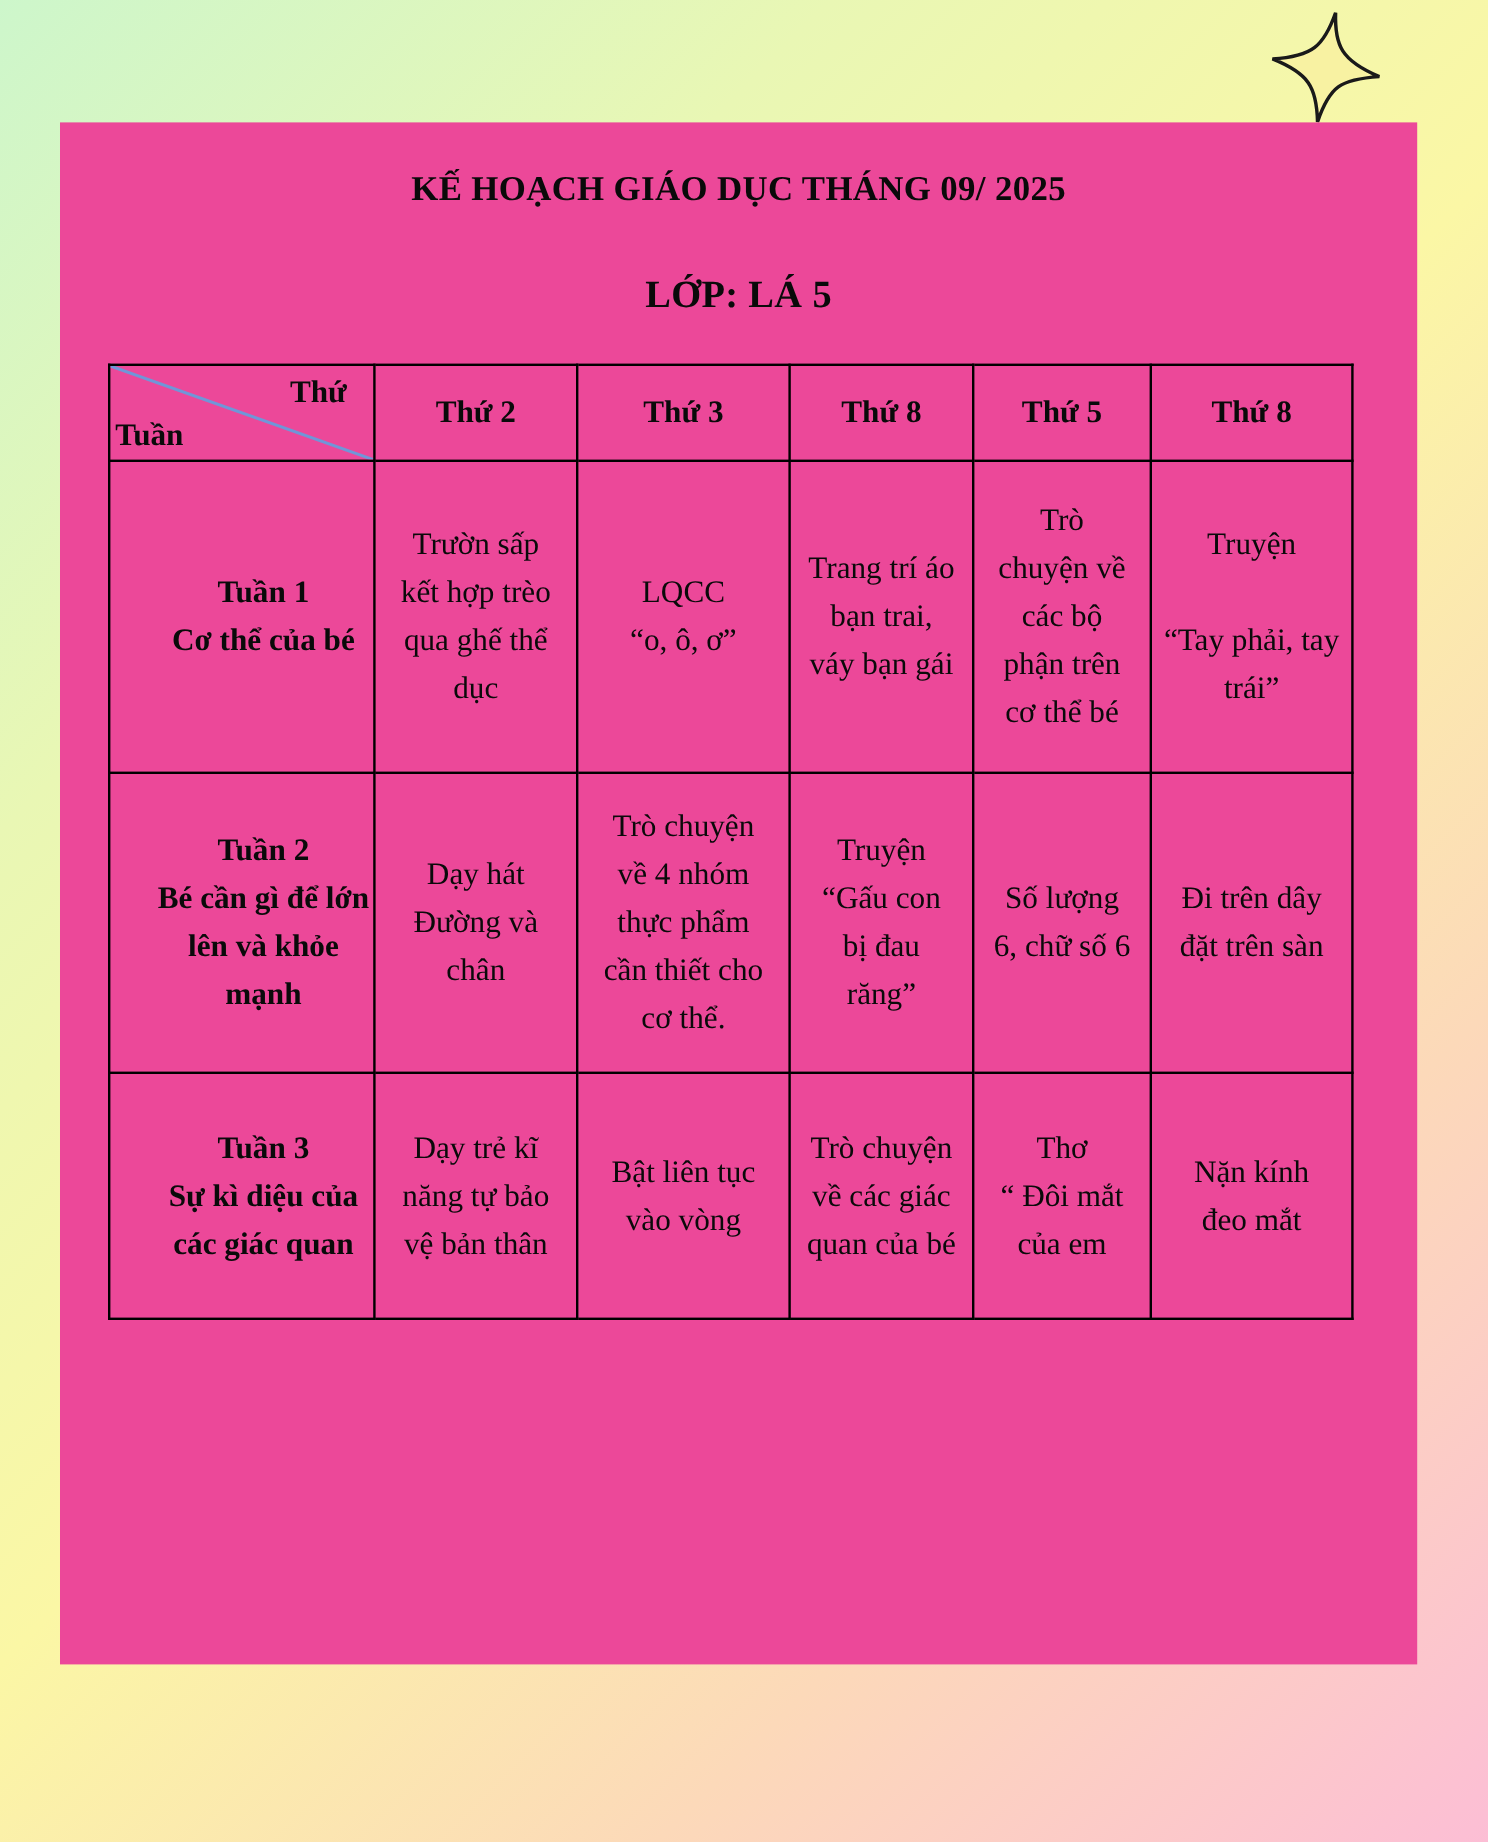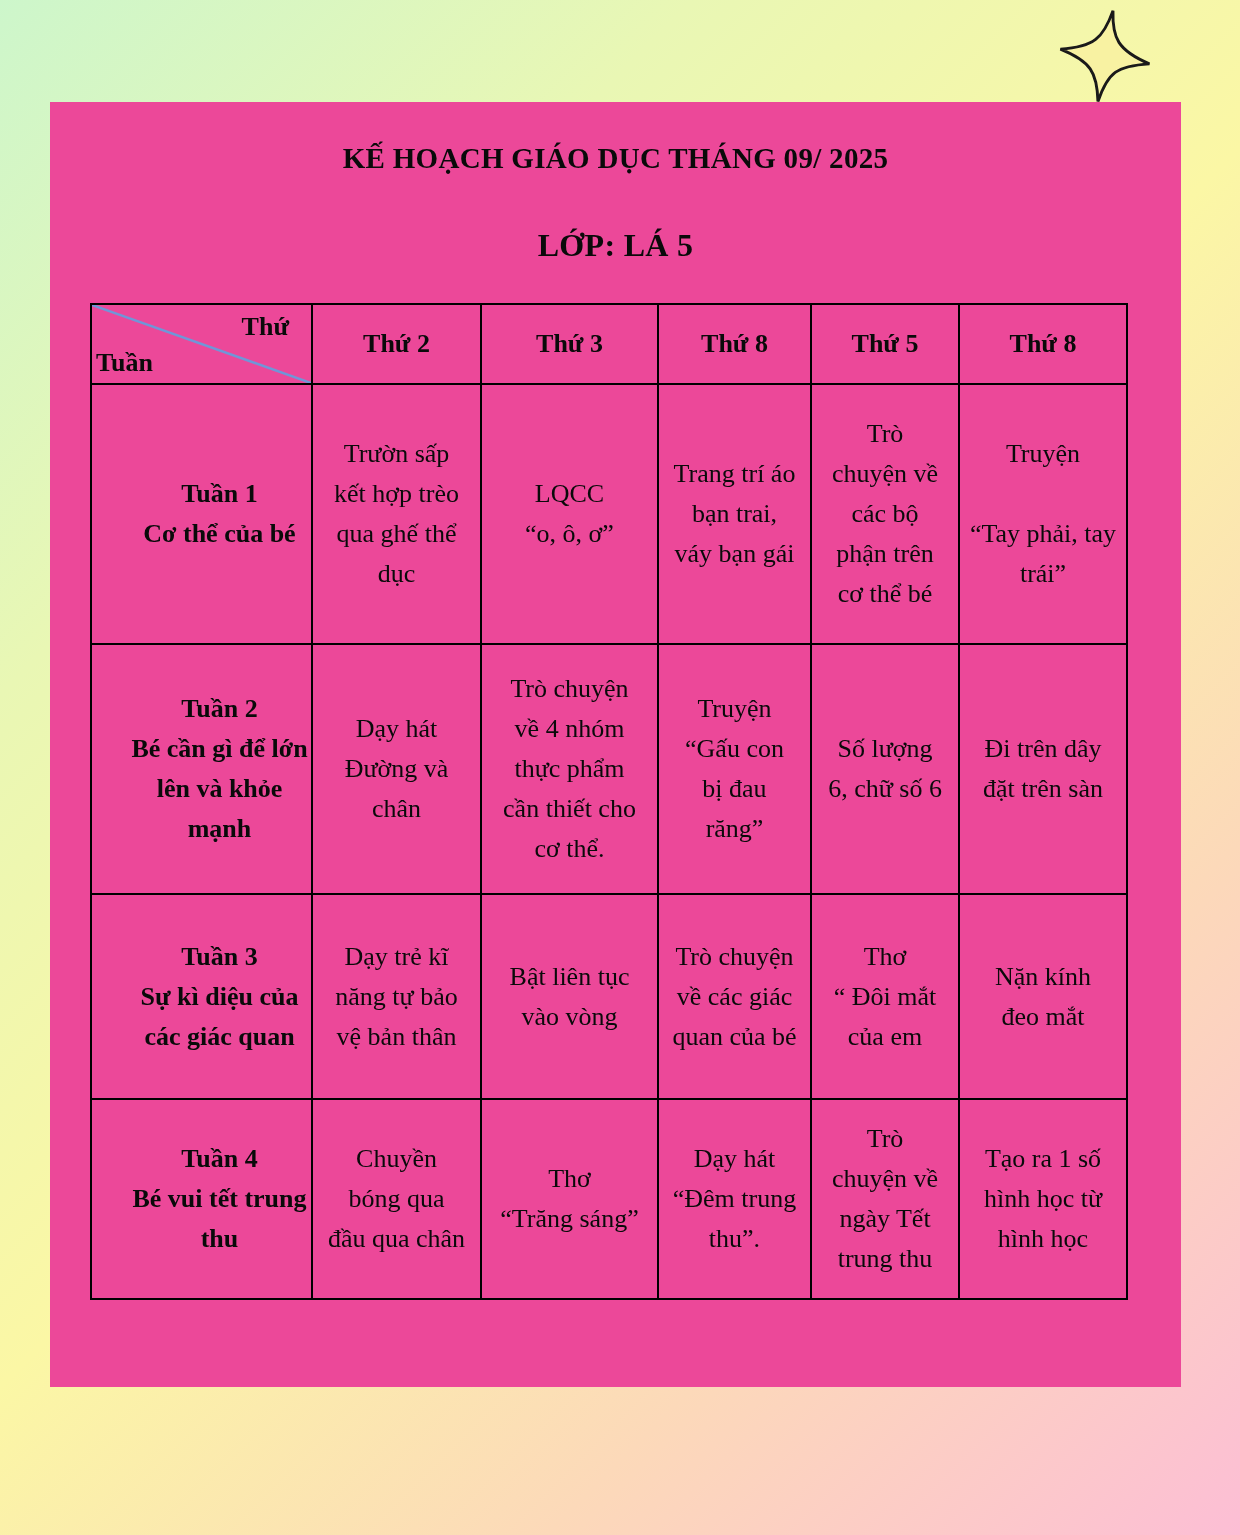--- a/index.html
+++ b/index.html
@@ -154,37 +154,15 @@
       <td class="act">Trò chuyện
 về các giác
 quan của bé</td>
       <td class="act">Thơ
 “ Đôi mắt
 của em</td>
       <td class="act">Nặn kính
 đeo mắt</td>
     </tr>
 
-    <tr class="r4">
-      <td class="week">
-        <div>Tuần 4</div>
-        <div>Bé vui tết trung
-thu</div>
-      </td>
-      <td class="act">Chuyền
-bóng qua
-đầu qua chân</td>
-      <td class="act">Thơ
-“Trăng sáng”</td>
-      <td class="act">Dạy hát
-“Đêm trung
-thu”.</td>
-      <td class="act">Trò
-chuyện về
-ngày Tết
-trung thu</td>
-      <td class="act">Tạo ra 1 số
-hình học từ
-hình học</td>
-    </tr>
     </tbody>
   </table>
 </div>
 
 </body></html>

